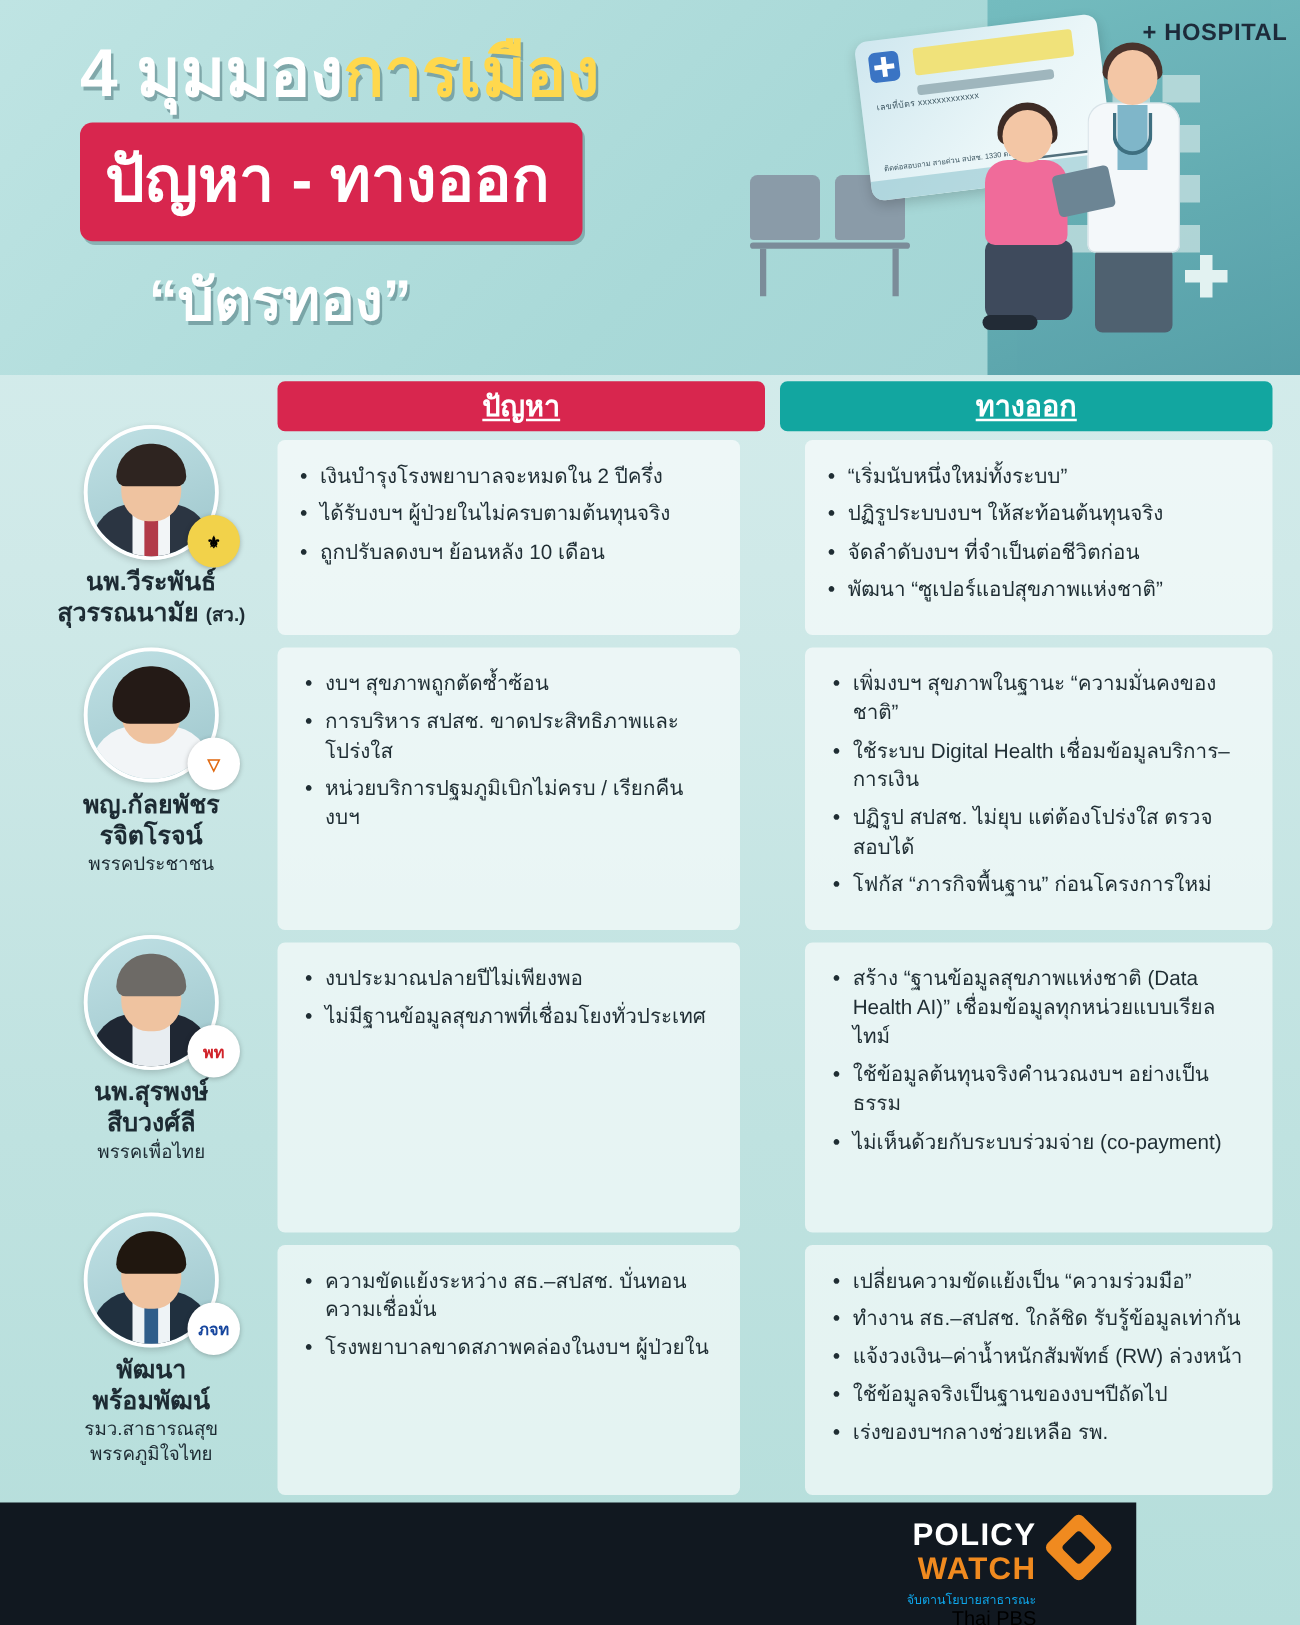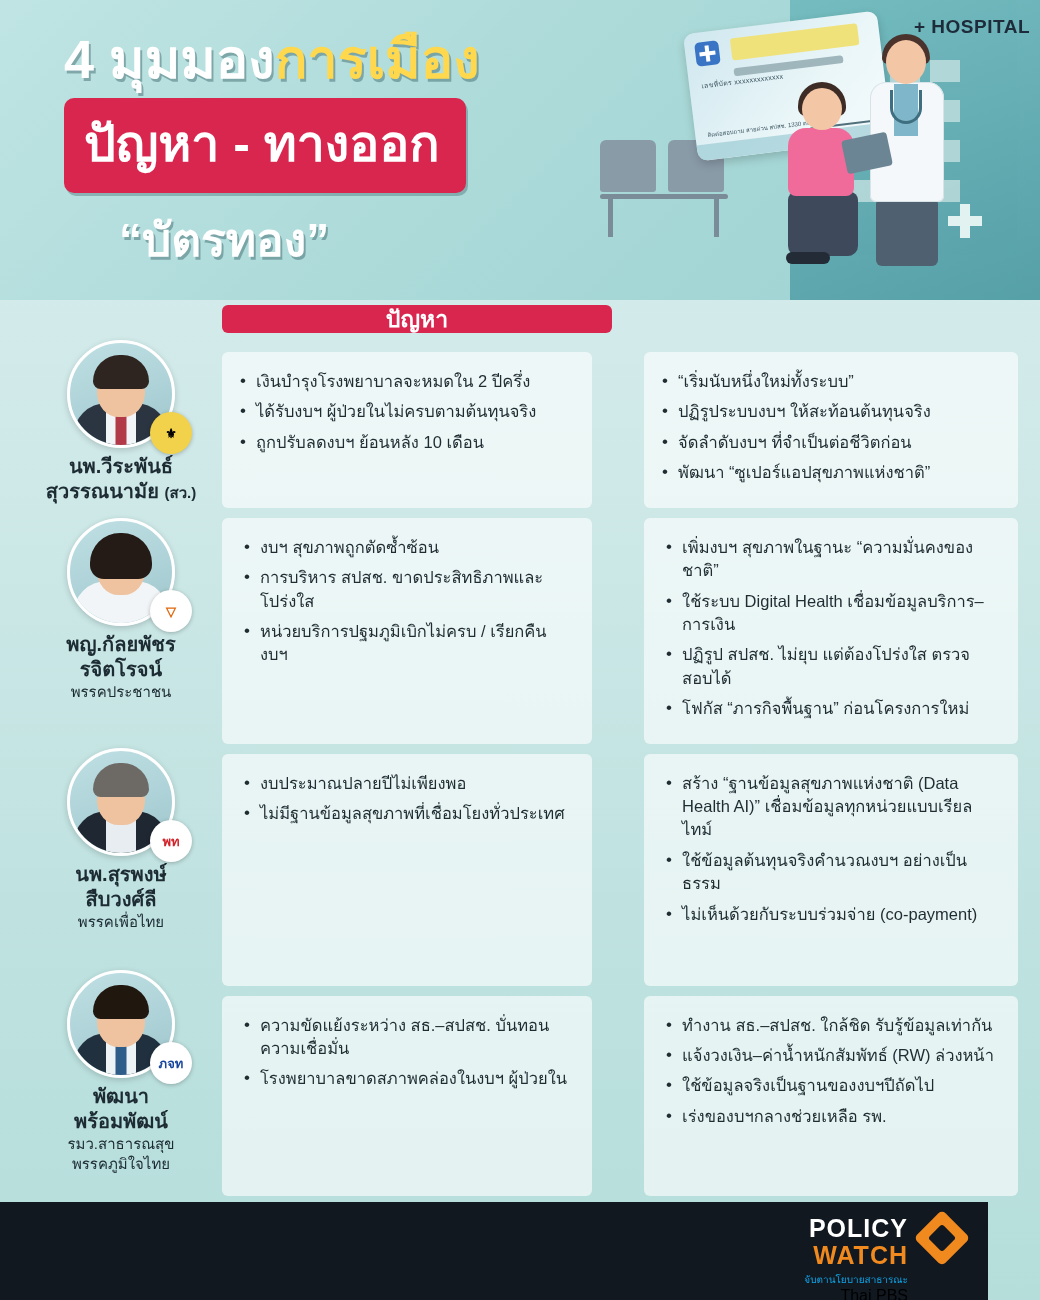--- a/index.html
+++ b/index.html
@@ -101,23 +101,23 @@
     border-radius: 10px; box-shadow: 2px 3px 0 rgba(20,60,70,.28);
   }
   .t-line3 {
     margin-top: 10px; padding-left: 55px;
     font-size: 46px; font-weight: 700; color: #ffffff;
     text-shadow: 2px 3px 0 rgba(20,60,70,.35);
   }
 
   
   .col-head {
-    position: absolute; top: 305px; height: 28px; border-radius: 6px;
+    position: absolute; top: 305px; height: 40px; border-radius: 6px;
     display:flex; align-items:center; justify-content:center;
-    color:#fff; font-size: 23px; font-weight: 700;
+    color:#fff; font-size: 23px; font-weight: 700; text-decoration: underline;
   }
   .col-head.problem { left: 222px; width: 390px; background: #d8264e; }
   .col-head.solution { left: 624px; width: 394px; background: #12a6a0; }
 
   .grid { position:absolute; left: 222px; top: 352px; width: 796px; }
   .row { display:flex; gap: 12px; margin-bottom: 10px; }
   .cell {
     background: rgba(255,255,255,.62);
     border-radius: 6px;
     padding: 18px 20px 16px 20px;
@@ -156,21 +156,21 @@
     background:#fff; box-shadow:0 1px 4px rgba(0,0,0,.25);
     display:flex; align-items:center; justify-content:center;
     font-size: 13px; font-weight:700; overflow:hidden;
   }
   .pname { font-size: 20px; font-weight: 700; color:#1d2b33; line-height:1.25; }
   .pname small { font-size: 15px; font-weight: 700; }
   .psub { font-size: 15px; color:#1d2b33; line-height:1.3; }
 
   
   .footer {
-    position: absolute; left:0; bottom:0; width: 988px; height: 98px;
+    position: absolute; left:0; bottom:0; width: 909px; height: 98px;
     background: #111820;
   }
   .diamond {
     position:absolute; right: 26px; top: 16px; width: 40px; height: 40px;
     background:#f08a1f; transform: rotate(45deg); border-radius:5px;
   }
   .diamond:after{
     content:""; position:absolute; left:10px; top:10px; width:20px; height:20px;
     background:#111820; border-radius:3px;
   }
@@ -241,20 +241,21 @@
 
   <div class="title-wrap">
     <div class="t-line1">
       <span>4 มุมมอง</span><span class="accent">การเมือง</span>
     </div>
     <div class="t-line2">ปัญหา - ทางออก</div>
     <div class="t-line3">“บัตรทอง”</div>
   </div>
 
   <div class="col-head problem">ปัญหา</div>
+  <div class="col-head solution">ทางออก</div>
 
   <div class="grid">
 
     <div class="row r1">
       <div class="cell p">
         <ul>
           <li>เงินบำรุงโรงพยาบาลจะหมดใน 2 ปีครึ่ง</li>
           <li>ได้รับงบฯ ผู้ป่วยในไม่ครบตามต้นทุนจริง</li>
           <li>ถูกปรับลดงบฯ ย้อนหลัง 10 เดือน</li>
         </ul>
@@ -305,20 +306,21 @@
 
     <div class="row r4">
       <div class="cell p">
         <ul>
           <li>ความขัดแย้งระหว่าง สธ.–สปสช. บั่นทอนความเชื่อมั่น</li>
           <li>โรงพยาบาลขาดสภาพคล่องในงบฯ ผู้ป่วยใน</li>
         </ul>
       </div>
       <div class="cell s">
         <ul>
+          <li>เปลี่ยนความขัดแย้งเป็น “ความร่วมมือ”</li>
           <li>ทำงาน สธ.–สปสช. ใกล้ชิด รับรู้ข้อมูลเท่ากัน</li>
           <li>แจ้งวงเงิน–ค่าน้ำหนักสัมพัทธ์ (RW) ล่วงหน้า</li>
           <li>ใช้ข้อมูลจริงเป็นฐานของงบฯปีถัดไป</li>
           <li>เร่งของบฯกลางช่วยเหลือ รพ.</li>
         </ul>
       </div>
     </div>
 
   </div>
 

